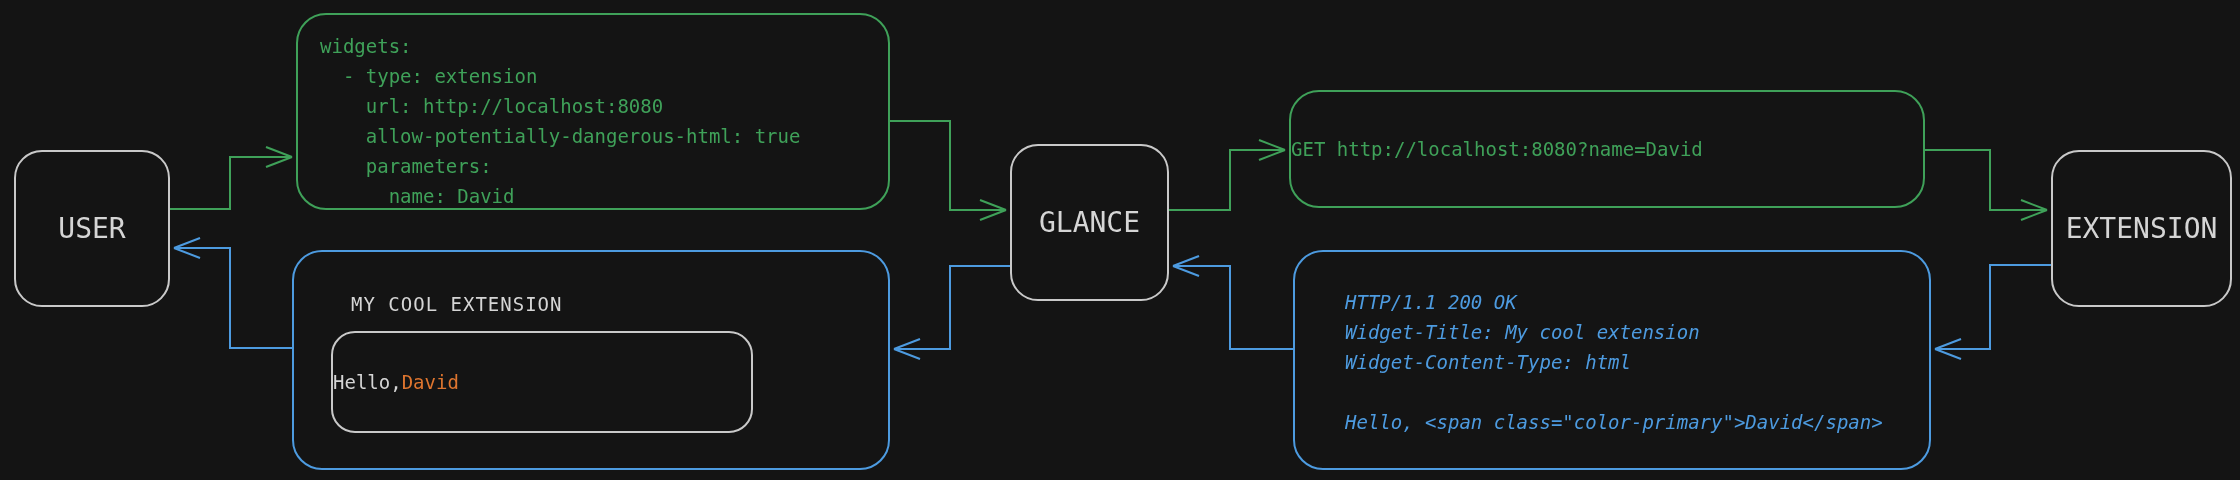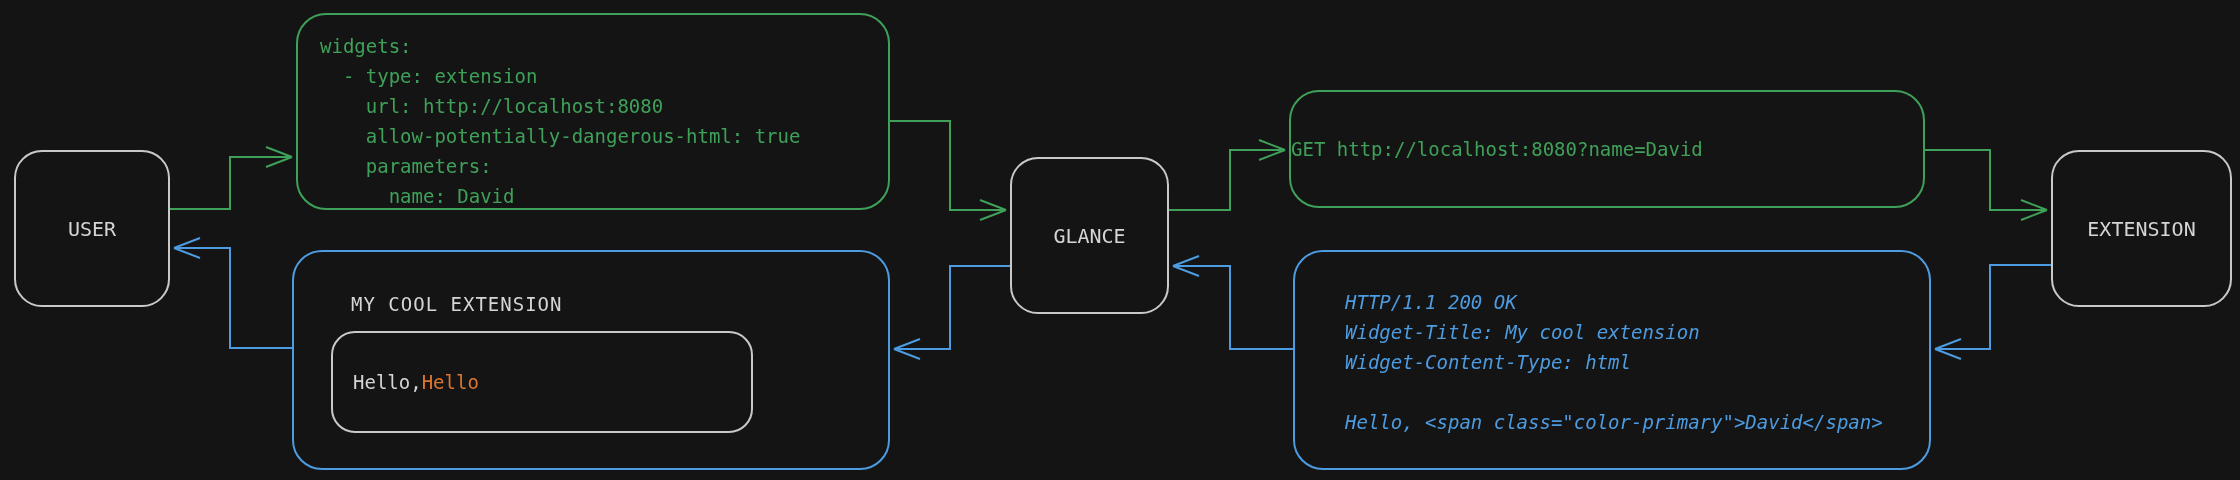--- a/index.html
+++ b/index.html
@@ -9,24 +9,24 @@
   html,body{margin:0;padding:0;background:var(--bg);}
   .canvas{
     position:relative; width:2240px; height:480px; overflow:hidden;
     background:var(--bg);
     font-family:"DejaVu Sans Mono","Liberation Mono",monospace;
   }
   .edges{position:absolute;left:0;top:0;width:2240px;height:480px;}
   .node{
     position:absolute; border:2px solid var(--neutral); border-radius:28px;
     display:flex; align-items:center; justify-content:center;
-    color:var(--text); font-size:20px; box-sizing:border-box;
+    color:var(--text); font-size:28px; box-sizing:border-box;
   }
   .node-user{left:14px;top:150px;width:156px;height:157px;}
-  .node-glance{left:1010px;top:157px;width:159px;height:157px;}
+  .node-glance{left:1010px;top:144px;width:159px;height:157px;}
   .node-extension{left:2051px;top:150px;width:181px;height:157px;justify-content:center;}
   .msg{
     position:absolute; border-radius:30px; box-sizing:border-box;
     font-size:19px; line-height:30px;
   }
   .msg pre{margin:0;font-family:inherit;font-size:inherit;line-height:inherit;}
   .msg-config{
     left:296px;top:13px;width:594px;height:197px;
     border:2px solid var(--green); color:var(--green);
     padding:16px 1px 0 22px;
@@ -44,21 +44,21 @@
   }
   .msg-preview{
     left:292px;top:250px;width:598px;height:220px;
     border:2px solid var(--blue); color:var(--text);
     padding:40px 0 0 57px;
   }
   .preview-title{font-size:19px;line-height:24px;letter-spacing:1px;}
   .hello-card{
     margin-top:15px; margin-left:-20px; width:422px; height:102px;
     border:2px solid var(--neutral); border-radius:24px; box-sizing:border-box;
-    display:flex; align-items:center; padding-left:20px; font-size:19px;
+    display:flex; align-items:center; font-size:19px;
   }
   .hello-name{color:var(--orange);}
 </style>
 </head>
 <body>
 
 <div class="canvas">
 
   <svg class="edges" viewBox="0 0 2240 480" xmlns="http://www.w3.org/2000/svg">
       <g stroke="#3FA159" stroke-width="2" fill="none">
@@ -133,17 +133,17 @@
 Widget-Title: My cool extension
 Widget-Content-Type: html
 
 Hello, &lt;span class="color-primary"&gt;David&lt;/span&gt;</pre>
   </div>
 
   <div class="msg msg-preview">
     <div class="preview-title">MY COOL EXTENSION</div>
     <div class="hello-card">
       <span>Hello, </span>
-        <span class="hello-name">Hello</span>
+        <span class="hello-name">David</span>
     </div>
   </div>
 
 </div>
 
 </body></html>

